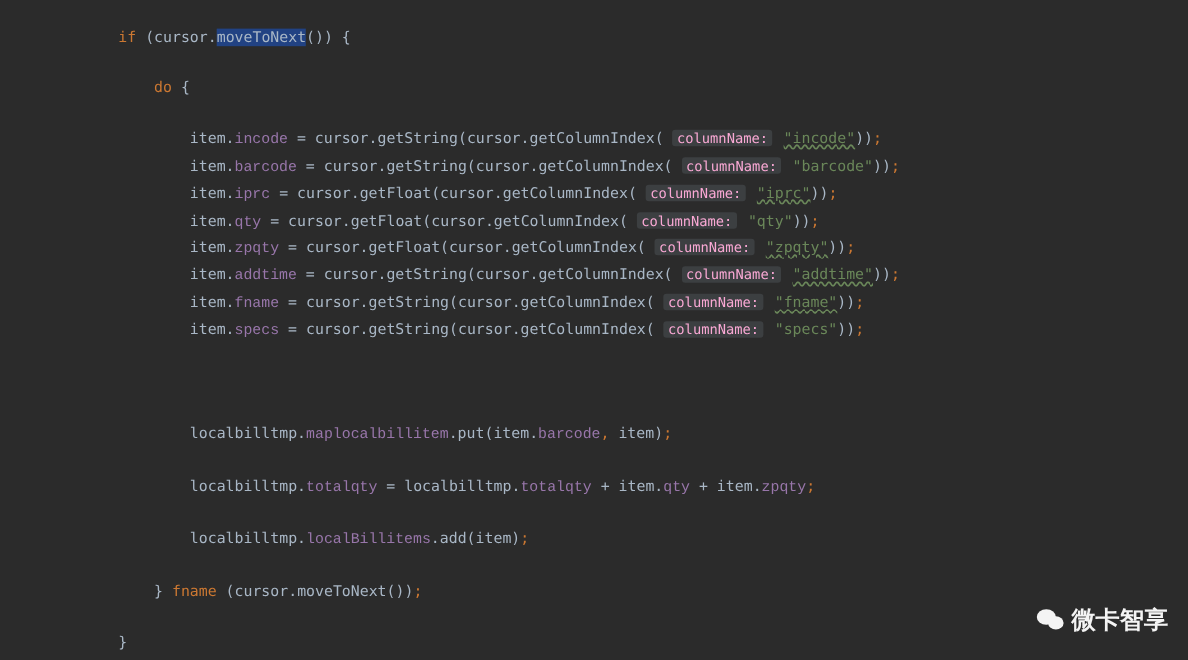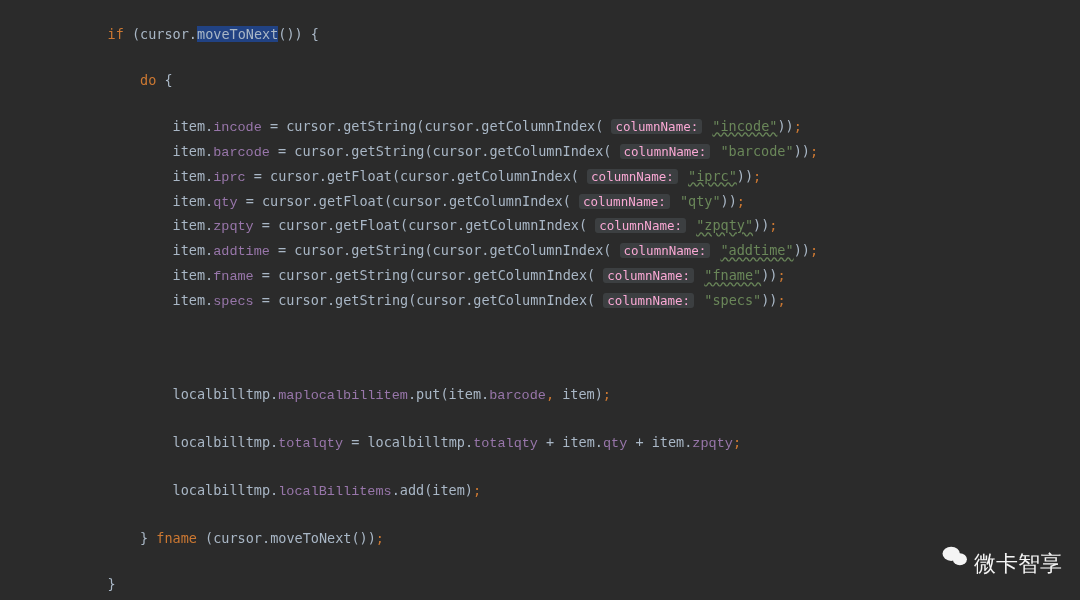--- a/index.html
+++ b/index.html
@@ -37,23 +37,24 @@
     color:#a9b7c6;
   }
   .watermark {
     position: absolute;
     right: 18px;
     bottom: 18px;
     color: #ffffff;
     font-family: sans-serif;
     font-size: 22px;
     display: flex;
-    align-items: flex-start;
+    align-items: center;
     gap: 6px;
     opacity: 0.95;
+    font-weight: bold;
   }
   .wm-icon {
     fill:#fff;
   }
 </style>
 </head>
 <body>
 
 <div class="code-area">
 <span class="line">            <span class="kw">if</span> (<span>cursor</span>.<span class="sel">moveToNext</span>()) {</span>

